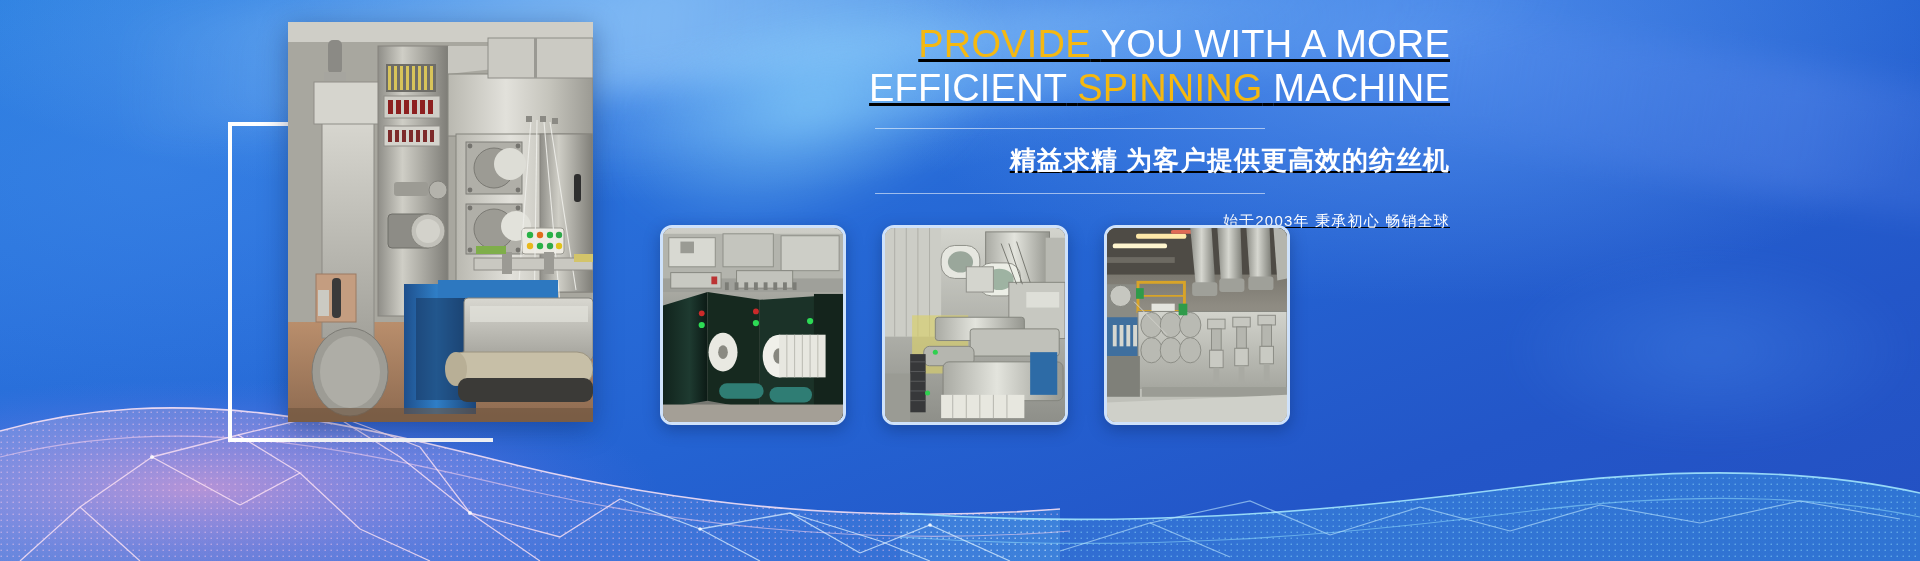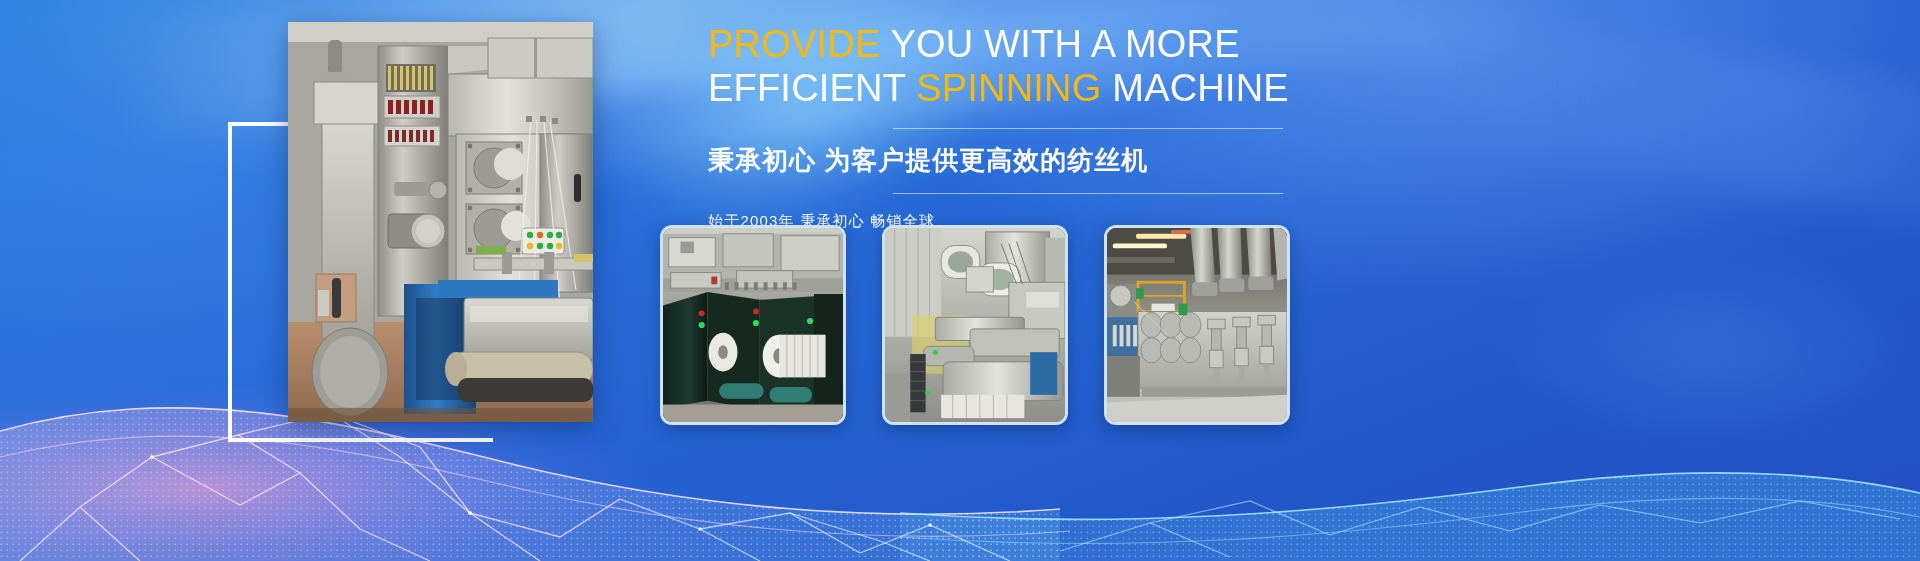--- a/index.html
+++ b/index.html
@@ -76,23 +76,24 @@
     width:305px; height:400px;
     overflow:hidden;
     box-shadow:0 6px 26px rgba(10,30,80,.40);
     background:#8d8f8a;
   }
   .hero-photo svg { display:block; width:100%; height:100%; }
 
   
   .text-block {
     position:absolute;
-    left:708px; top:22px;
+    left:690px; top:22px;
     width:760px;
-    text-align:left;
+    text-align:right;
+    text-decoration:underline;
   }
   .headline {
     font-size:38px;
     line-height:44px;
     font-weight:400;
     color:#ffffff;
     letter-spacing:.2px;
     white-space:nowrap;
   }
   .hl-accent { color:#f5b810; }
@@ -401,21 +402,21 @@
       <span>YOU WITH A MORE</span>
     </div>
     <div class="headline">
       <span>EFFICIENT</span>
       <span class="hl-accent">SPINNING</span>
       <span>MACHINE</span>
     </div>
 
     <div class="rule"></div>
 
-    <div class="cn-main">秉承初心 为客户提供更高效的纺丝机</div>
+    <div class="cn-main">精益求精 为客户提供更高效的纺丝机</div>
 
     <div class="rule bottom"></div>
 
     <div class="cn-sub">始于2003年 秉承初心 畅销全球</div>
   </div>
 
   <div class="thumbs">
 
     <div class="thumb">
       <svg viewBox="0 0 186 200" preserveAspectRatio="none" role="img">

